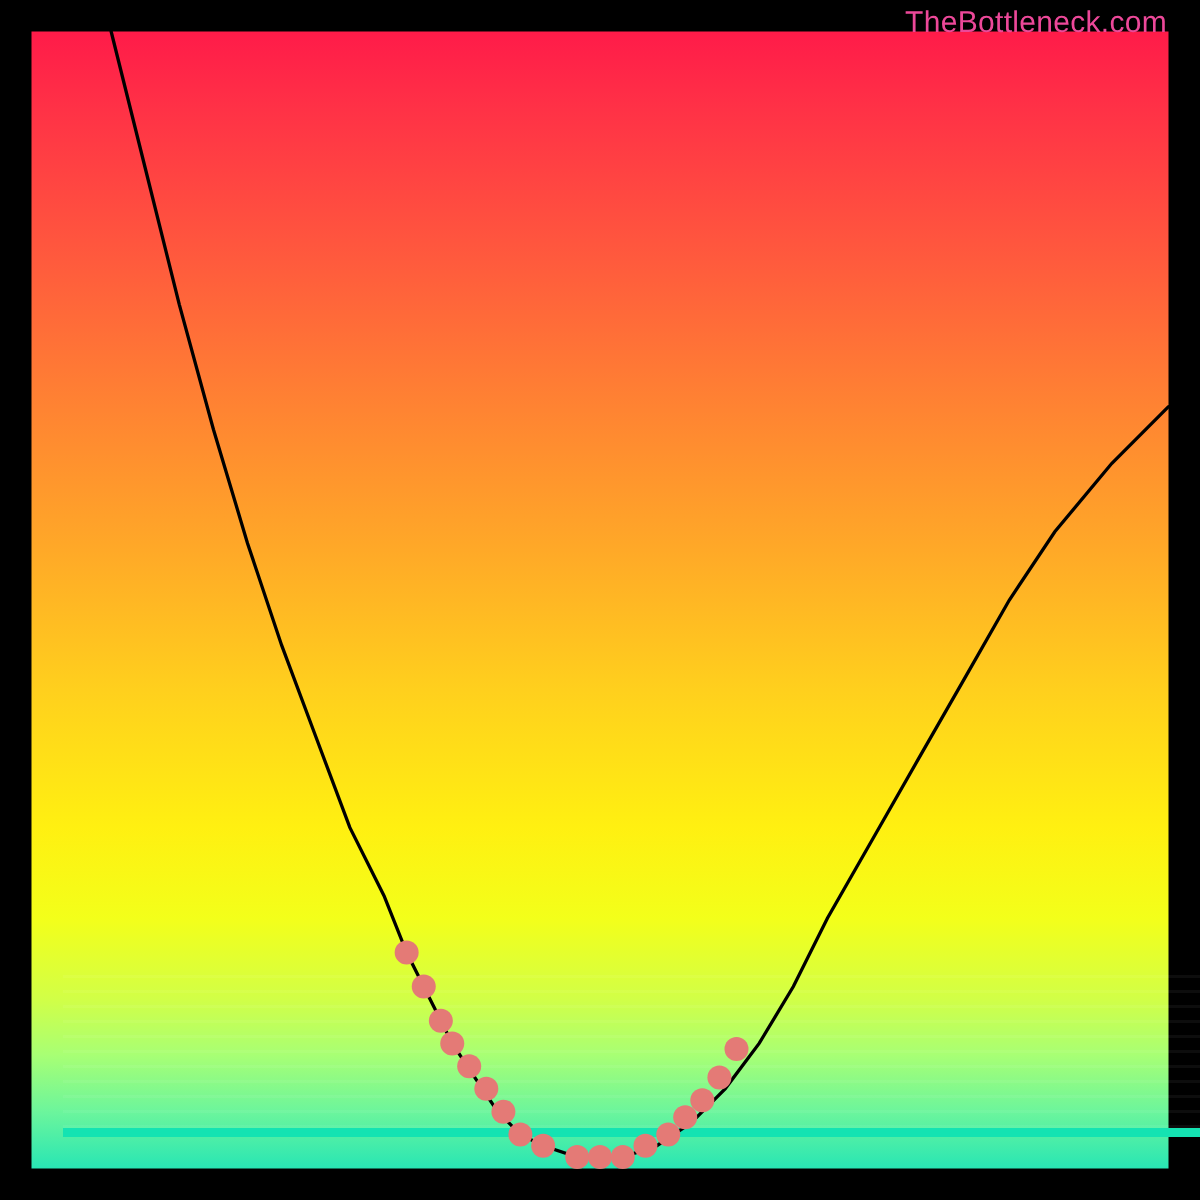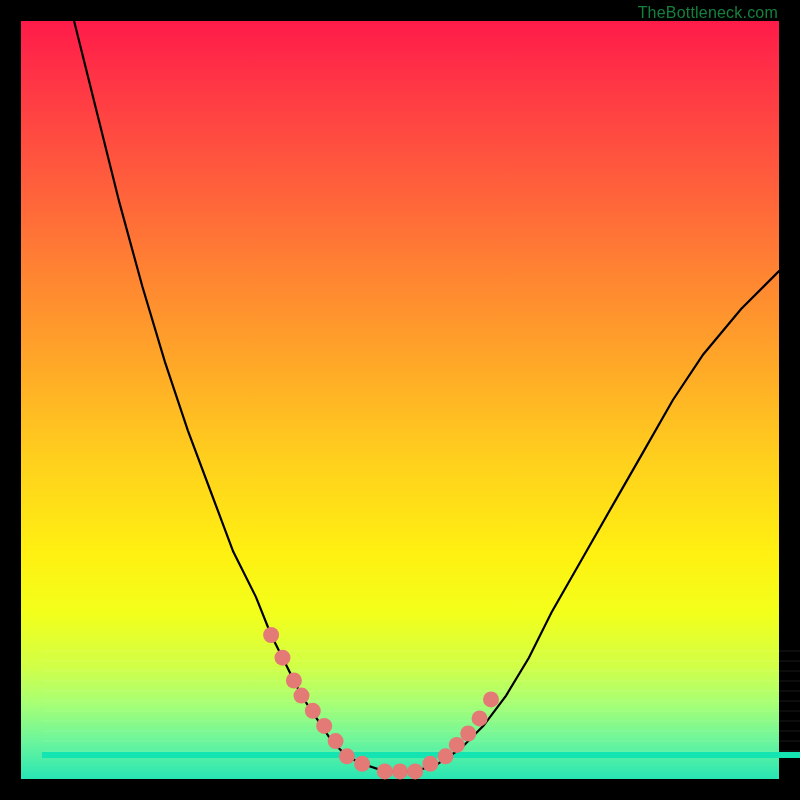--- a/index.html
+++ b/index.html
@@ -52,22 +52,22 @@
     stroke-linecap: round;
   }
   .dot {
     fill: #e47a76;
     stroke: none;
   }
   .attribution {
     position: absolute;
     top: 4px;
     right: 22px;
-    color: #15803d;
-    font-size: 16px;
+    color: #ec4899;
+    font-size: 20px;
     letter-spacing: 0.2px;
     user-select: none;
   }
   
   .base-stripe {
     position: absolute;
     left: 21px;
     bottom: 21px;
     width: 758px;
     height: 6px;

